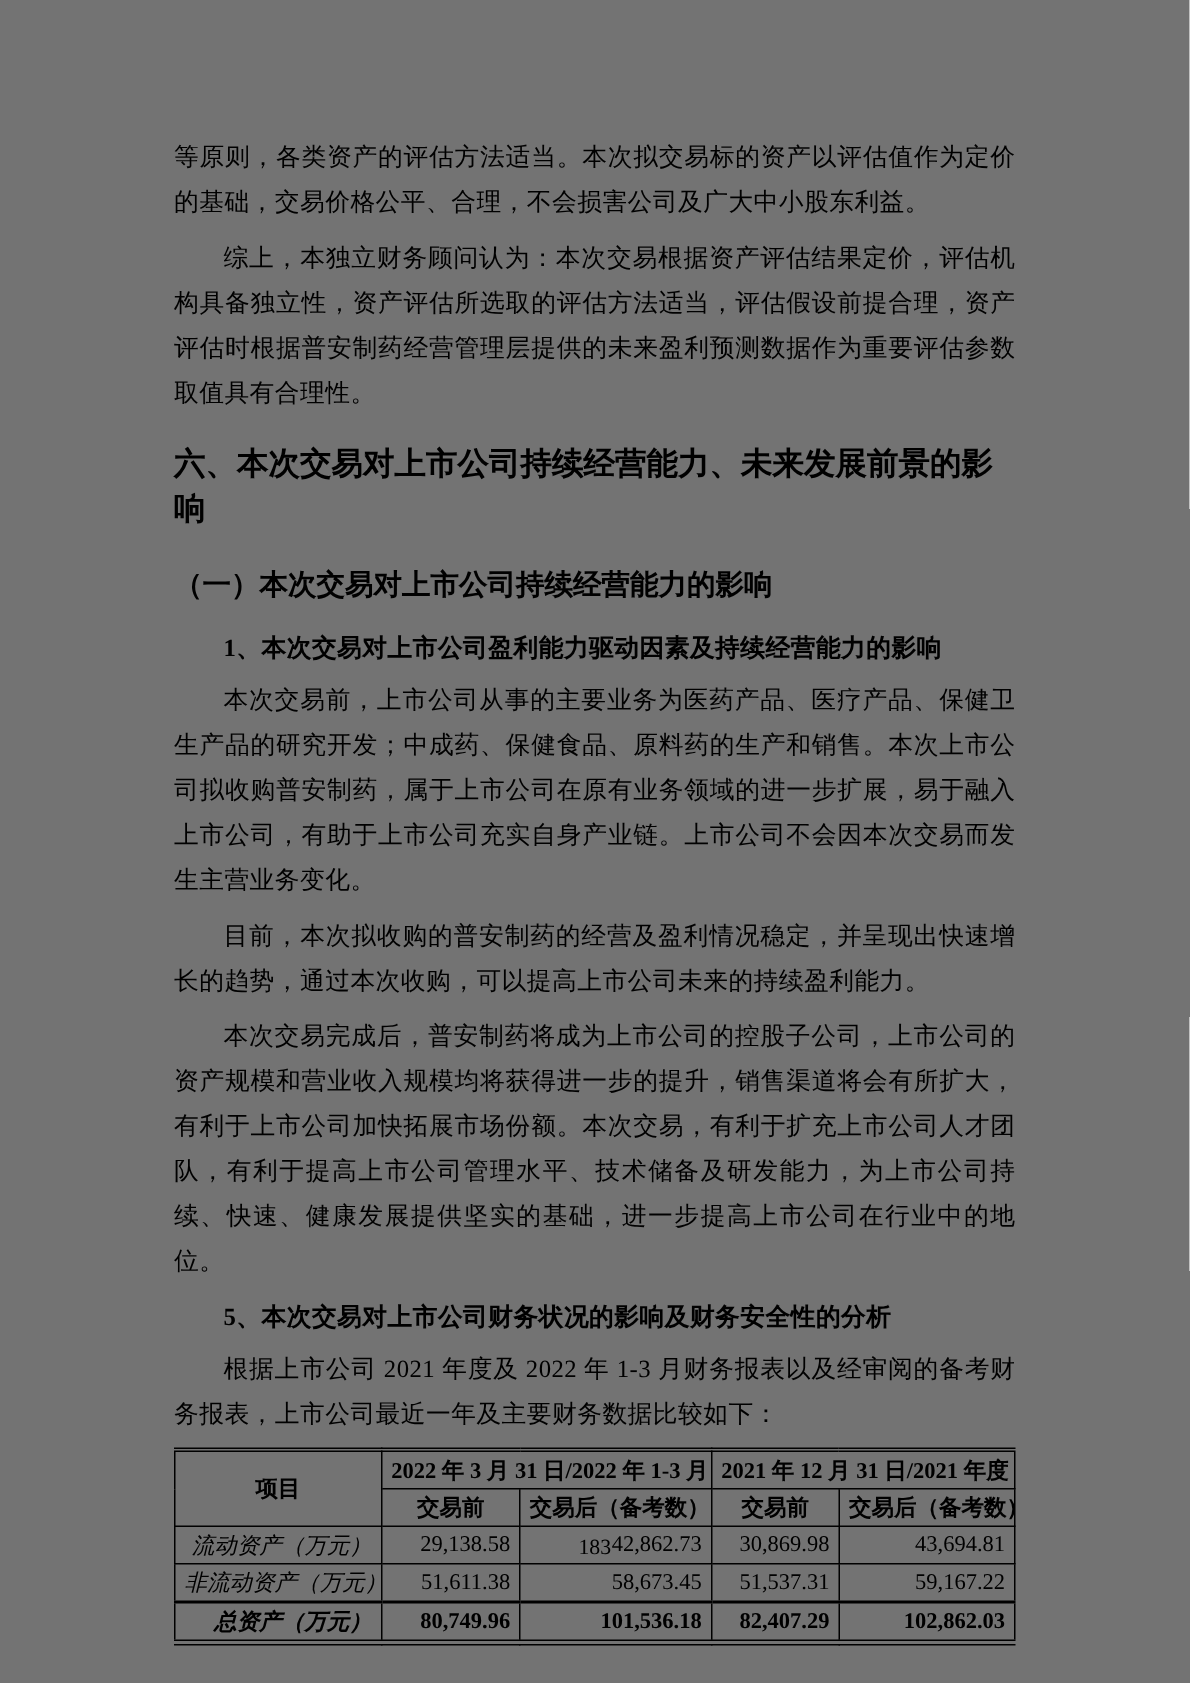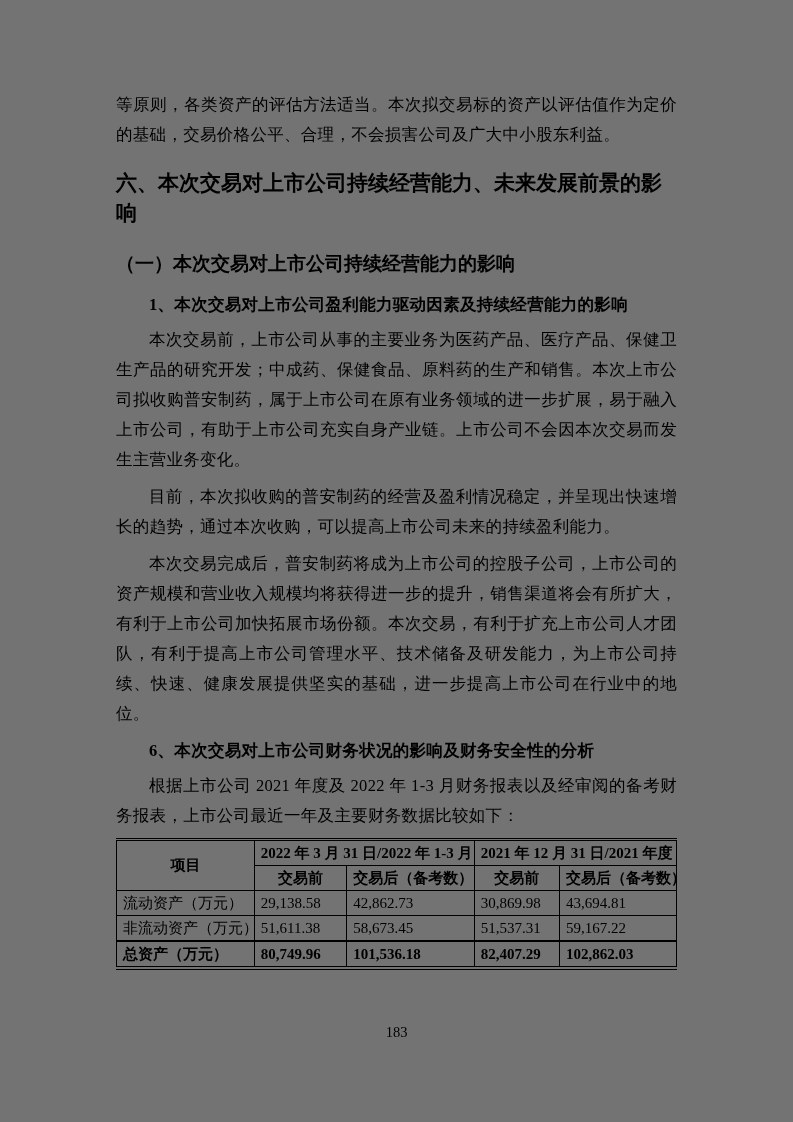--- a/index.html
+++ b/index.html
@@ -61,53 +61,54 @@
     padding: 2px 6px;
     height: 20px;
     font-size: 15px;
     overflow: hidden;
     white-space: nowrap;
   }
   table.fin th {
     font-weight: bold;
     text-align: center;
   }
-  td.label { text-align: left; font-size: 15.5px; }
-  td.num   { text-align: left; font-size: 15.5px; }
+  td.label { text-align: right; font-size: 15.5px; font-style: italic; }
+  td.num   { text-align: right; font-size: 15.5px; }
   tr.total td { font-weight: bold; border-top: 2px solid #000; }
   .pageno {
     position: absolute;
     left: 0;
     right: 0;
     top: 1024px;
     text-align: center;
     font-size: 14.5px;
   }
 </style>
 </head>
 <body>
 
 <div class="page">
 
   <p class="para">等原则，各类资产的评估方法适当。本次拟交易标的资产以评估值作为定价的基础，交易价格公平、合理，不会损害公司及广大中小股东利益。</p>
 
+  <p class="para indent">综上，本独立财务顾问认为：本次交易根据资产评估结果定价，评估机构具备独立性，资产评估所选取的评估方法适当，评估假设前提合理，资产评估时根据普安制药经营管理层提供的未来盈利预测数据作为重要评估参数取值具有合理性。</p>
 
   <div class="h1">六、本次交易对上市公司持续经营能力、未来发展前景的影响</div>
 
   <div class="h2">（一）本次交易对上市公司持续经营能力的影响</div>
 
   <div class="num-item">1、本次交易对上市公司盈利能力驱动因素及持续经营能力的影响</div>
 
   <p class="para indent">本次交易前，上市公司从事的主要业务为医药产品、医疗产品、保健卫生产品的研究开发；中成药、保健食品、原料药的生产和销售。本次上市公司拟收购普安制药，属于上市公司在原有业务领域的进一步扩展，易于融入上市公司，有助于上市公司充实自身产业链。上市公司不会因本次交易而发生主营业务变化。</p>
 
   <p class="para indent">目前，本次拟收购的普安制药的经营及盈利情况稳定，并呈现出快速增长的趋势，通过本次收购，可以提高上市公司未来的持续盈利能力。</p>
 
   <p class="para indent">本次交易完成后，普安制药将成为上市公司的控股子公司，上市公司的资产规模和营业收入规模均将获得进一步的提升，销售渠道将会有所扩大，有利于上市公司加快拓展市场份额。本次交易，有利于扩充上市公司人才团队，有利于提高上市公司管理水平、技术储备及研发能力，为上市公司持续、快速、健康发展提供坚实的基础，进一步提高上市公司在行业中的地位。</p>
 
-  <div class="num-item">6、本次交易对上市公司财务状况的影响及财务安全性的分析</div>
+  <div class="num-item">5、本次交易对上市公司财务状况的影响及财务安全性的分析</div>
 
   <p class="para indent">根据上市公司 2021 年度及 2022 年 1-3 月财务报表以及经审阅的备考财务报表，上市公司最近一年及主要财务数据比较如下：</p>
 
   <table class="fin">
     <colgroup>
       <col style="width:24.6%">
       <col style="width:16.5%">
       <col style="width:22.8%">
       <col style="width:15.2%">
       <col style="width:20.9%">

